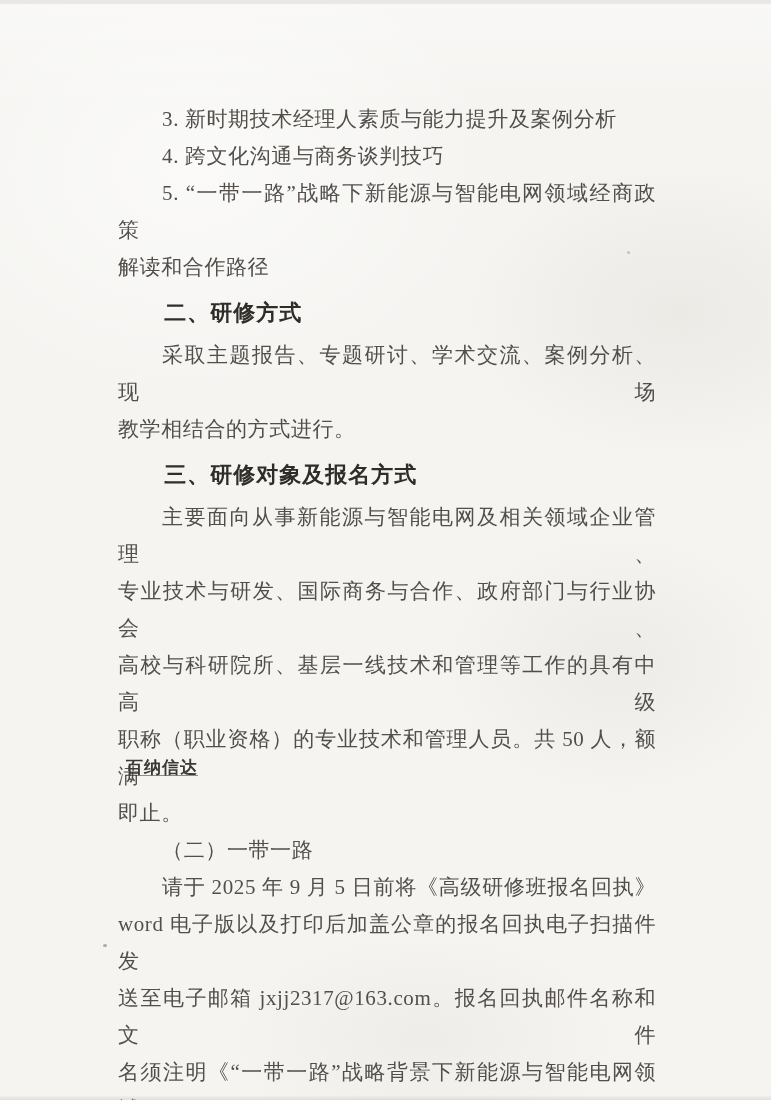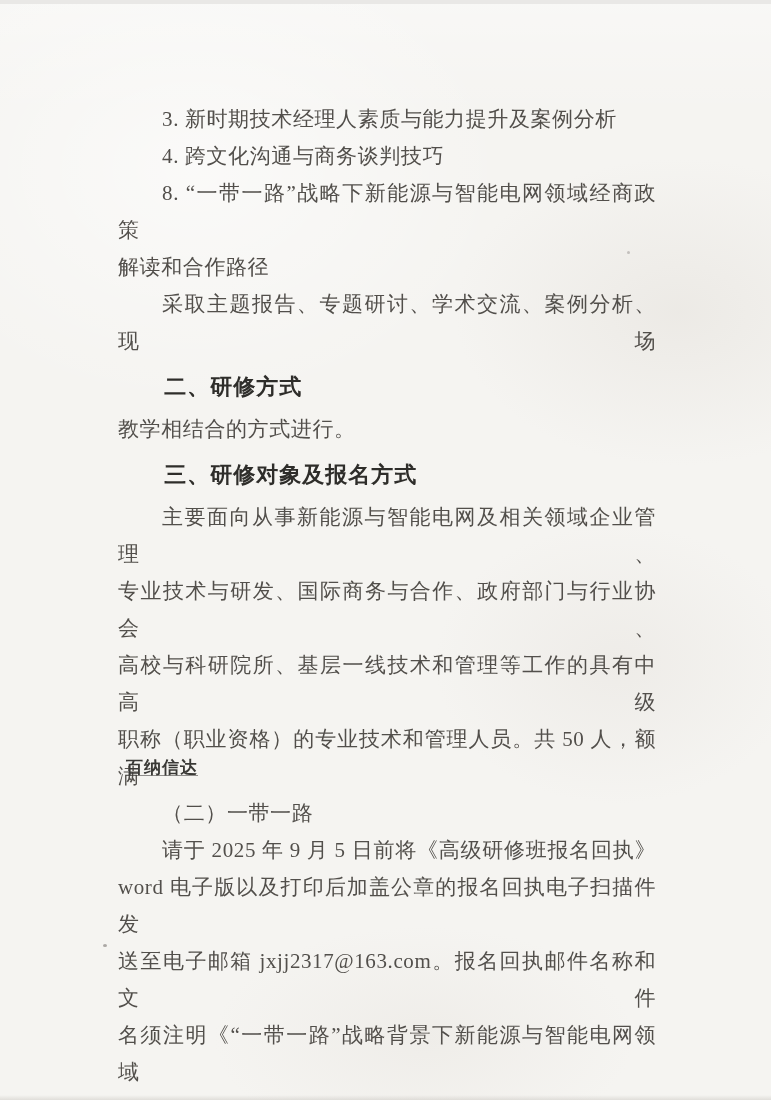--- a/index.html
+++ b/index.html
@@ -82,30 +82,31 @@
   .speck-1 { left: 103px; top: 940px; width: 4px; height: 3px; opacity: 0.7; }
   .speck-2 { left: 627px; top: 247px; width: 3px; height: 3px; opacity: 0.45; }
 </style>
 </head>
 <body>
 
 <div class="paper">
   <div class="content">
     <div class="line indent">3. 新时期技术经理人素质与能力提升及案例分析</div>
     <div class="line indent">4. 跨文化沟通与商务谈判技巧</div>
-    <div class="line indent justify">8. “一带一路”战略下新能源与智能电网领域经商政策</div>
+    <div class="line indent justify">5. “一带一路”战略下新能源与智能电网领域经商政策</div>
     <div class="line">解读和合作路径</div>
+    <div class="line heading indent">二、研修方式</div>
     <div class="line indent justify">采取主题报告、专题研讨、学术交流、案例分析、现场</div>
-    <div class="line heading indent">二、研修方式</div>
     <div class="line">教学相结合的方式进行。</div>
     <div class="line heading indent">三、研修对象及报名方式</div>
     <div class="line indent justify">主要面向从事新能源与智能电网及相关领域企业管理、</div>
     <div class="line justify">专业技术与研发、国际商务与合作、政府部门与行业协会、</div>
     <div class="line justify">高校与科研院所、基层一线技术和管理等工作的具有中高级</div>
     <div class="line justify">职称（职业资格）的专业技术和管理人员。共 50 人，额满</div>
+    <div class="line">即止。</div>
     <div class="line indent">（二）一带一路</div>
     <div class="line indent justify">请于 2025 年 9 月 5 日前将《高级研修班报名回执》</div>
     <div class="line justify">word 电子版以及打印后加盖公章的报名回执电子扫描件发</div>
     <div class="line justify">送至电子邮箱 jxjj2317@163.com。报名回执邮件名称和文件</div>
     <div class="line justify">名须注明《“一带一路”战略背景下新能源与智能电网领域</div>
 
   </div>
 
   <div class="watermark">百纳信达</div>
 

